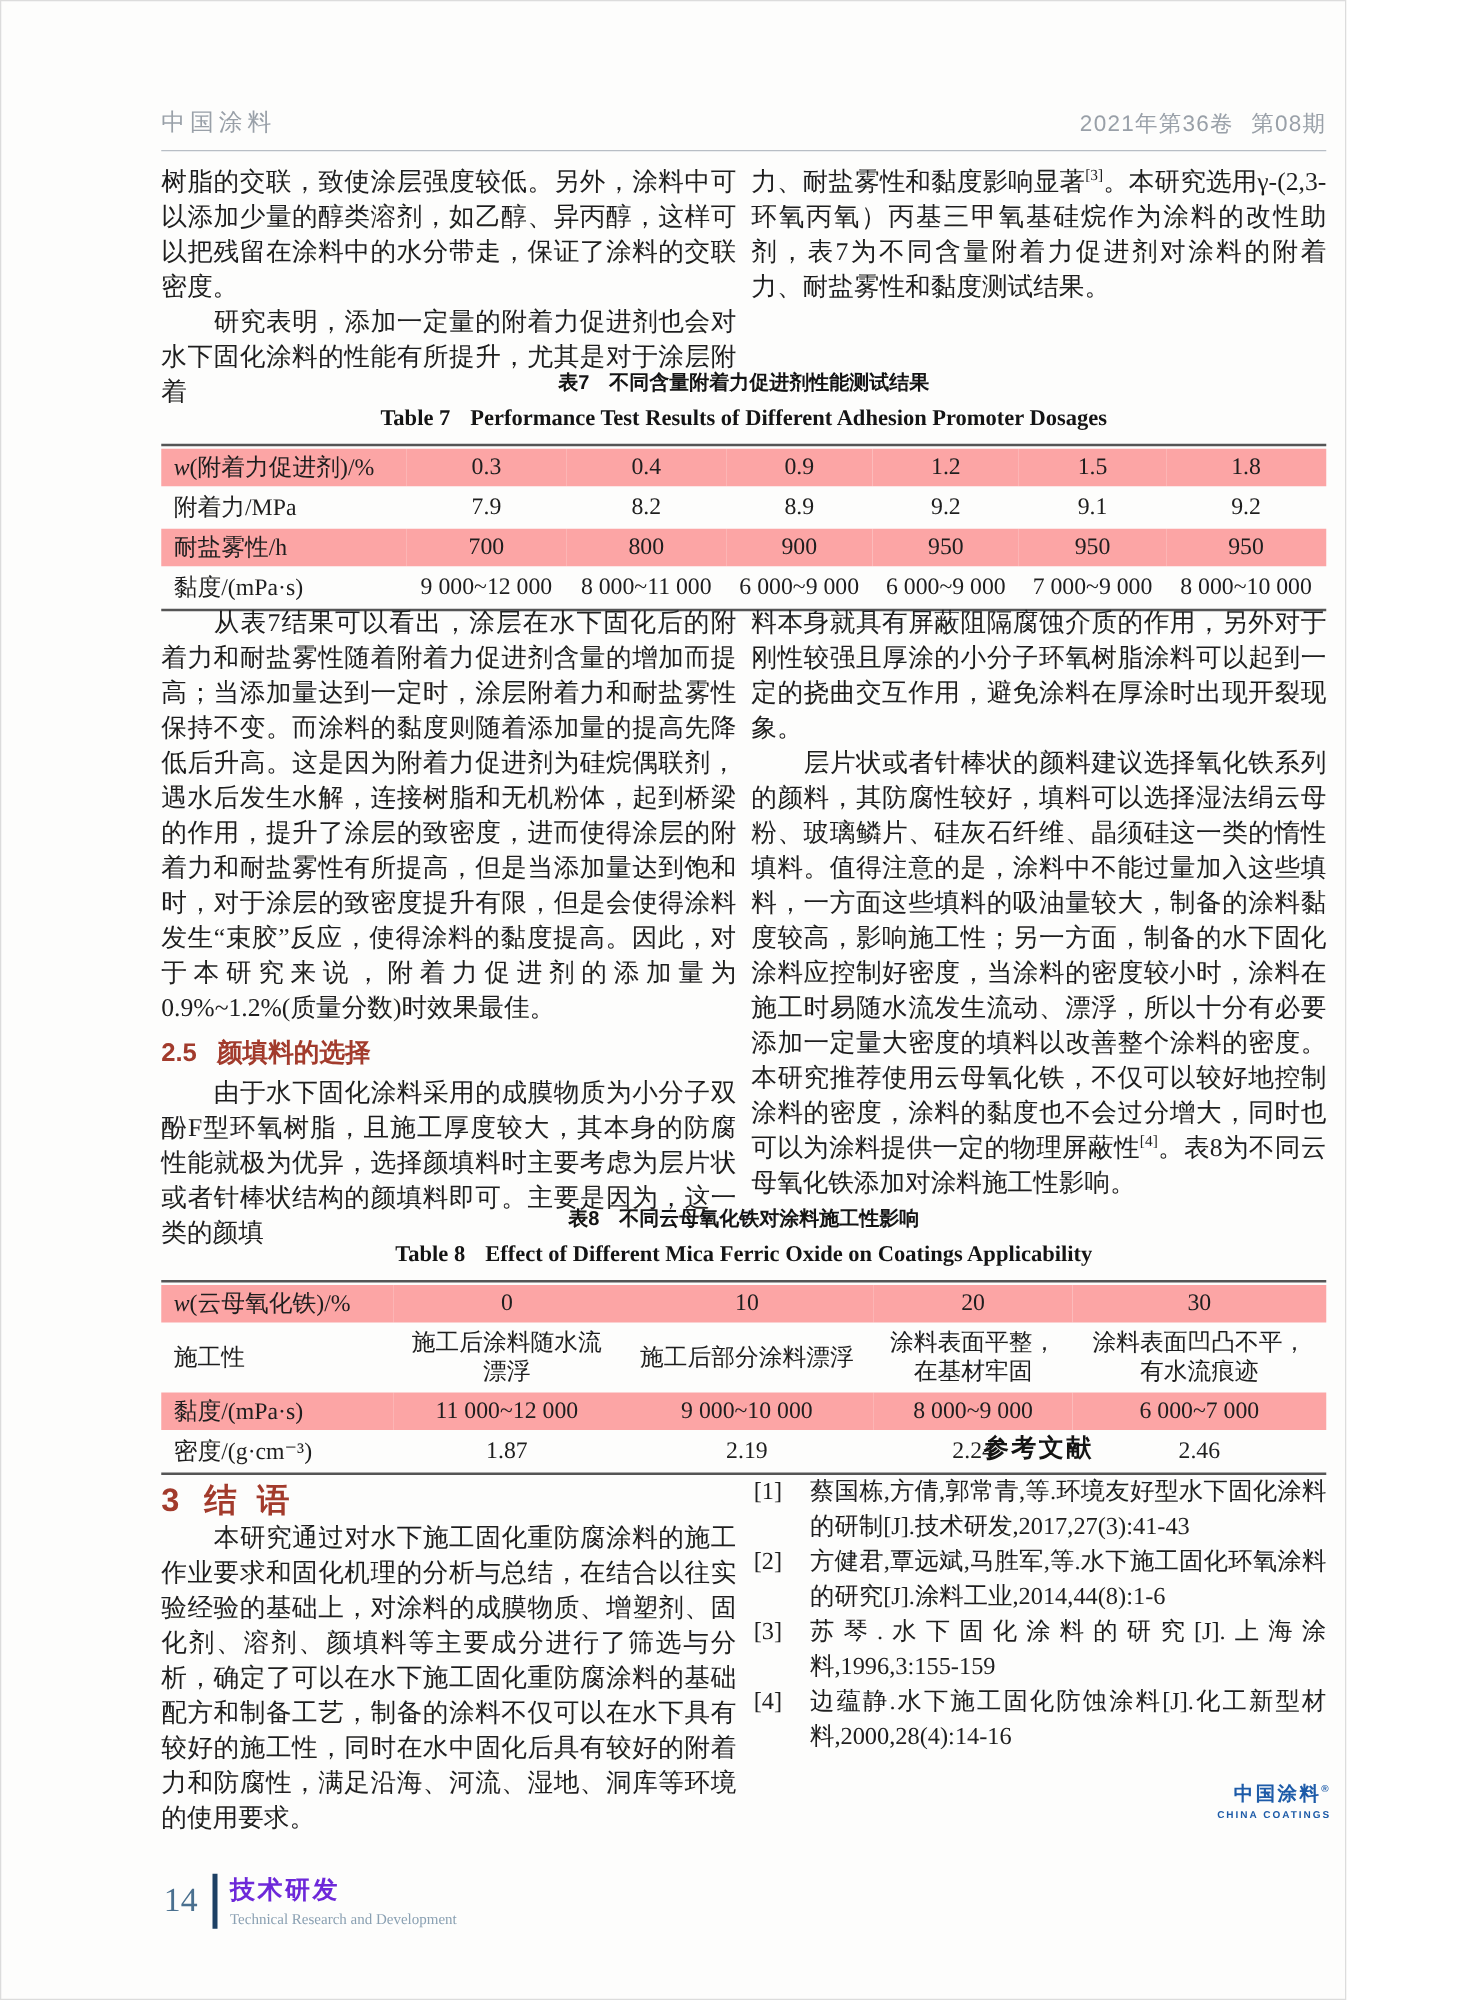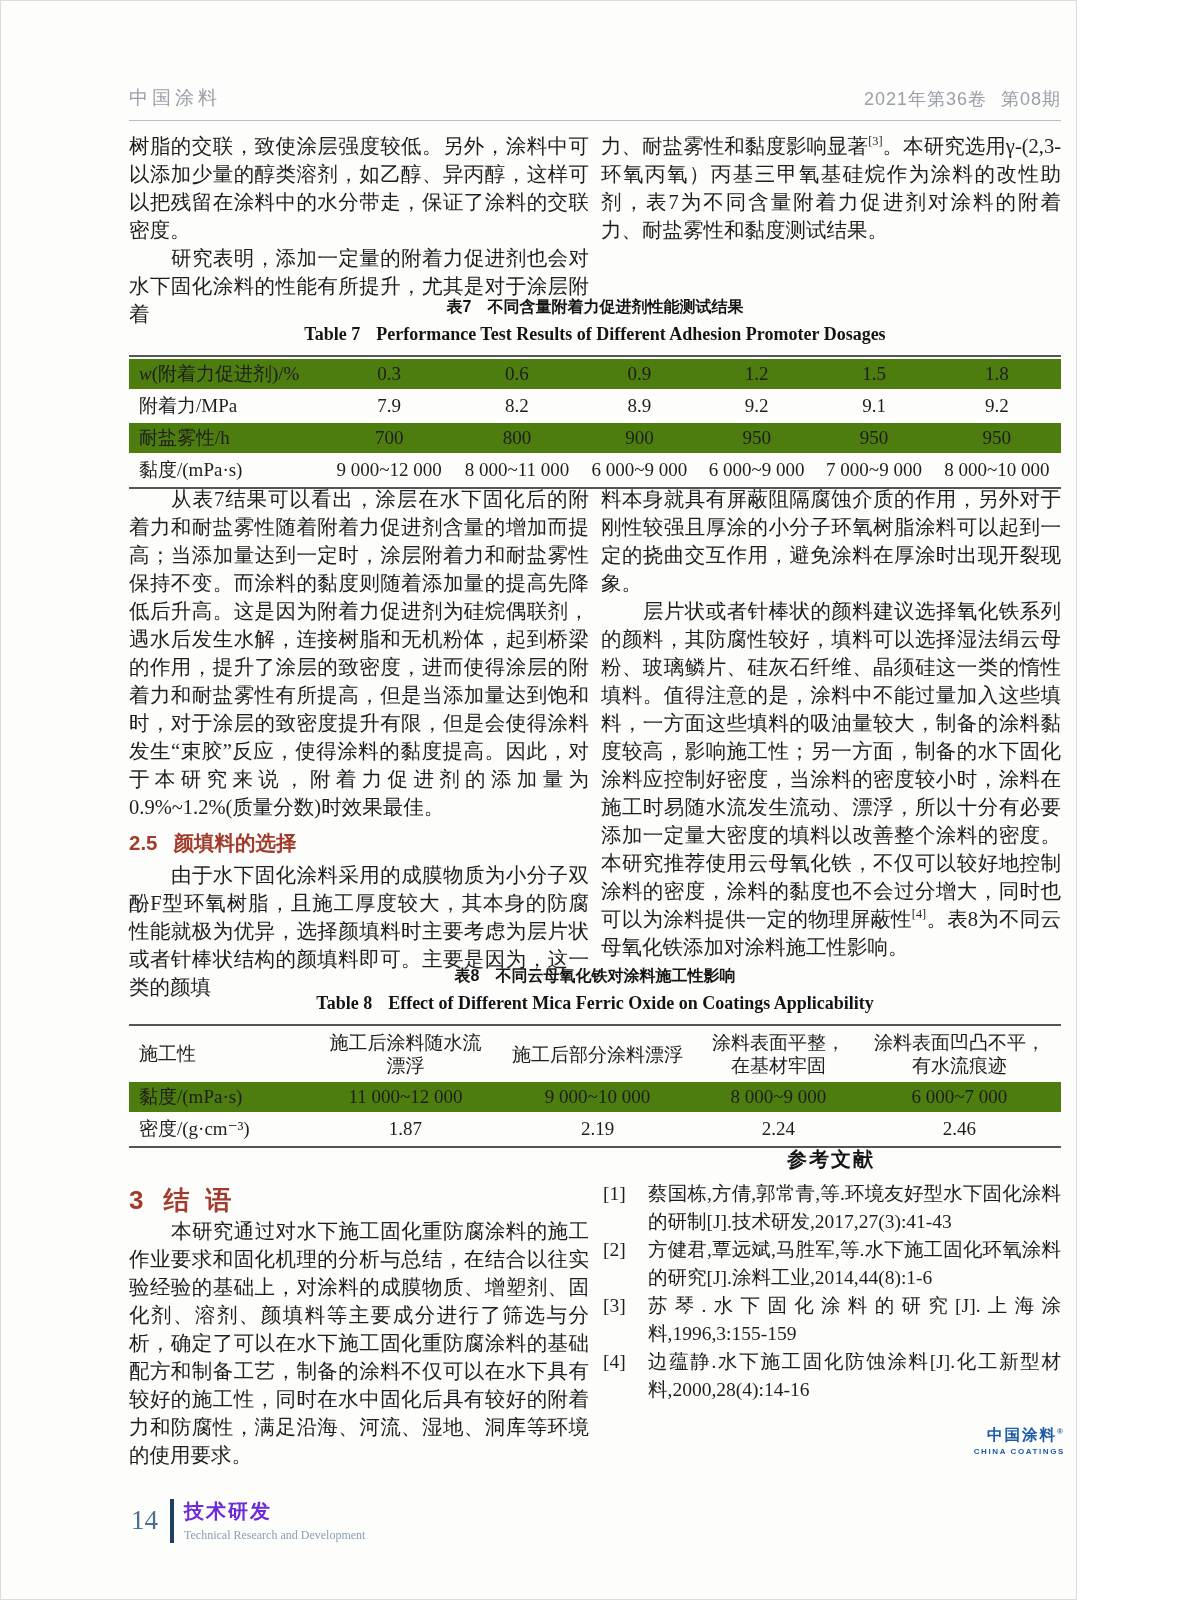--- a/index.html
+++ b/index.html
@@ -35,21 +35,21 @@
 
   
   .tblock{position:absolute;left:128px;width:932px;}
   .t-cn{text-align:center;font-family:"Liberation Sans","DejaVu Sans",sans-serif;font-weight:bold;
         font-size:16px;line-height:25px;color:#141414;}
   .t-en{text-align:center;font-weight:bold;font-size:18px;line-height:25px;margin-top:3px;color:#141414;}
   .t-cn .gap,.t-en .gap{margin-left:16px;}
   .dtable{width:100%;margin-top:8px;border-collapse:separate;border-spacing:0 2.5px;
           border-top:2px solid #555;border-bottom:2px solid #555;font-size:19px;}
   .dtable td{text-align:center;padding:2px 3px;height:22px;}
-  .dtable tr.shade td{background:#4d7c0f;}
+  .dtable tr.shade td{background:#fca5a5;}
   .dtable td.lbl{text-align:left;padding-left:10px;}
   .dtable td.wrap{line-height:23px;padding:3px 2px;white-space:pre-line;}
 
   
   .refs{position:absolute;left:600px;top:1144px;width:460px;font-size:19.5px;line-height:28px;}
   .rtitle{text-align:center;font-family:"Liberation Sans","DejaVu Sans",sans-serif;font-weight:bold;
           font-size:20px;letter-spacing:2px;margin-bottom:7px;color:#141414;}
   .ref{position:relative;padding-left:47px;text-align:justify;}
   .ref .no{position:absolute;left:2px;}
 
@@ -97,21 +97,21 @@
           <col>
           <col>
           <col>
           <col>
           <col>
         </colgroup>
       <tbody>
           <tr class="shade">
         <td class="lbl"><i>w</i>(附着力促进剂)/%</td>
         <td>0.3</td>
-        <td>0.6</td>
+        <td>0.4</td>
         <td>0.9</td>
         <td>1.2</td>
         <td>1.5</td>
         <td>1.8</td>
       </tr>
       <tr>
         <td class="lbl">附着力/MPa</td>
         <td>7.9</td>
         <td>8.2</td>
         <td>8.9</td>
@@ -157,20 +157,27 @@
     <div class="t-en"><span>Table 8</span><span class="gap">Effect of Different Mica Ferric Oxide on Coatings Applicability</span></div>
     <table class="dtable">
       <colgroup>
           <col style="width:186px;">
           <col>
           <col>
           <col>
           <col>
         </colgroup>
       <tbody>
+          <tr class="shade">
+        <td class="lbl"><i>w</i>(云母氧化铁)/%</td>
+        <td>0</td>
+        <td>10</td>
+        <td>20</td>
+        <td>30</td>
+      </tr>
       <tr>
         <td class="lbl">施工性</td>
         <td class="wrap">施工后涂料随水流
 漂浮</td>
         <td class="wrap">施工后部分涂料漂浮</td>
         <td class="wrap">涂料表面平整，
 在基材牢固</td>
         <td class="wrap">涂料表面凹凸不平，
 有水流痕迹</td>
       </tr>

